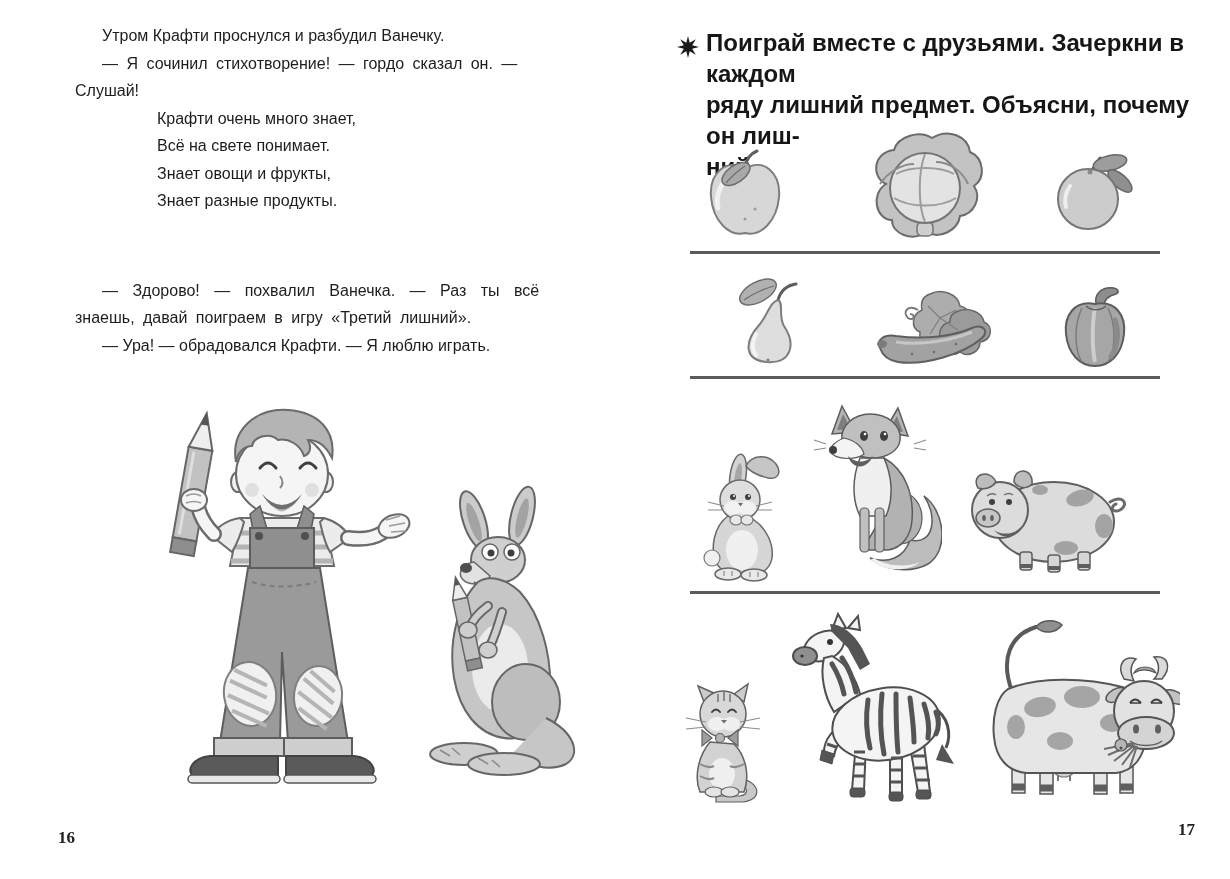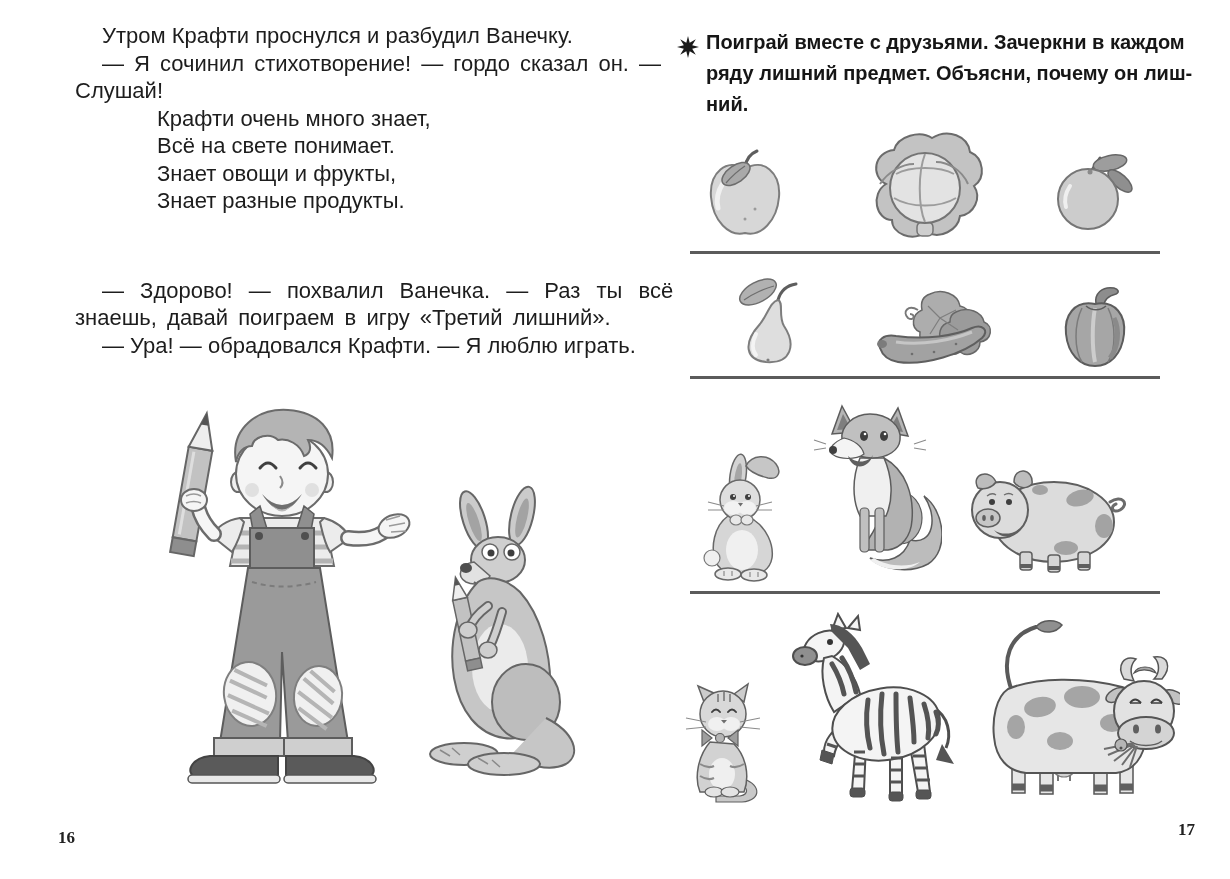--- a/index.html
+++ b/index.html
@@ -1,25 +1,25 @@
 <!DOCTYPE html>
 <html><head>
 <meta charset="utf-8">
 <style>
   html,body{margin:0;padding:0;background:#fff;}
   .page-root{position:relative;width:1230px;height:879px;background:#ffffff;overflow:hidden;
              font-family:"Liberation Sans",sans-serif;color:#1d1d1d;}
-  .story{position:absolute;left:75px;top:22px;width:548px;font-size:22px;line-height:27.5px;}
+  .story{position:absolute;left:75px;top:22px;width:548px;font-size:16px;line-height:27.5px;}
   .story .line{white-space:nowrap;}
   .indent{text-indent:27px;}
   .stretch{word-spacing:4px;}
   .stretch-wide{word-spacing:10px;margin-top:48px;}
   .poem{margin-left:82px;}
   .task-star{position:absolute;left:677px;top:36px;width:22px;height:22px;}
-  .task-text{position:absolute;left:706px;top:27px;width:502px;font-size:20px;line-height:31px;font-weight:bold;color:#161616;}
+  .task-text{position:absolute;left:706px;top:27px;width:502px;font-size:24px;line-height:31px;font-weight:bold;color:#161616;}
   .sep{position:absolute;left:690px;width:470px;height:3px;background:#5b5b5b;}
   .cell{position:absolute;}
   .cell svg{display:block;width:100%;height:100%;}
   .pagenum{position:absolute;font-family:"Liberation Serif",serif;font-size:17px;font-weight:bold;color:#222;}
   .illu{position:absolute;}
 </style>
 </head>
 <body>
 
 <div class="page-root">

